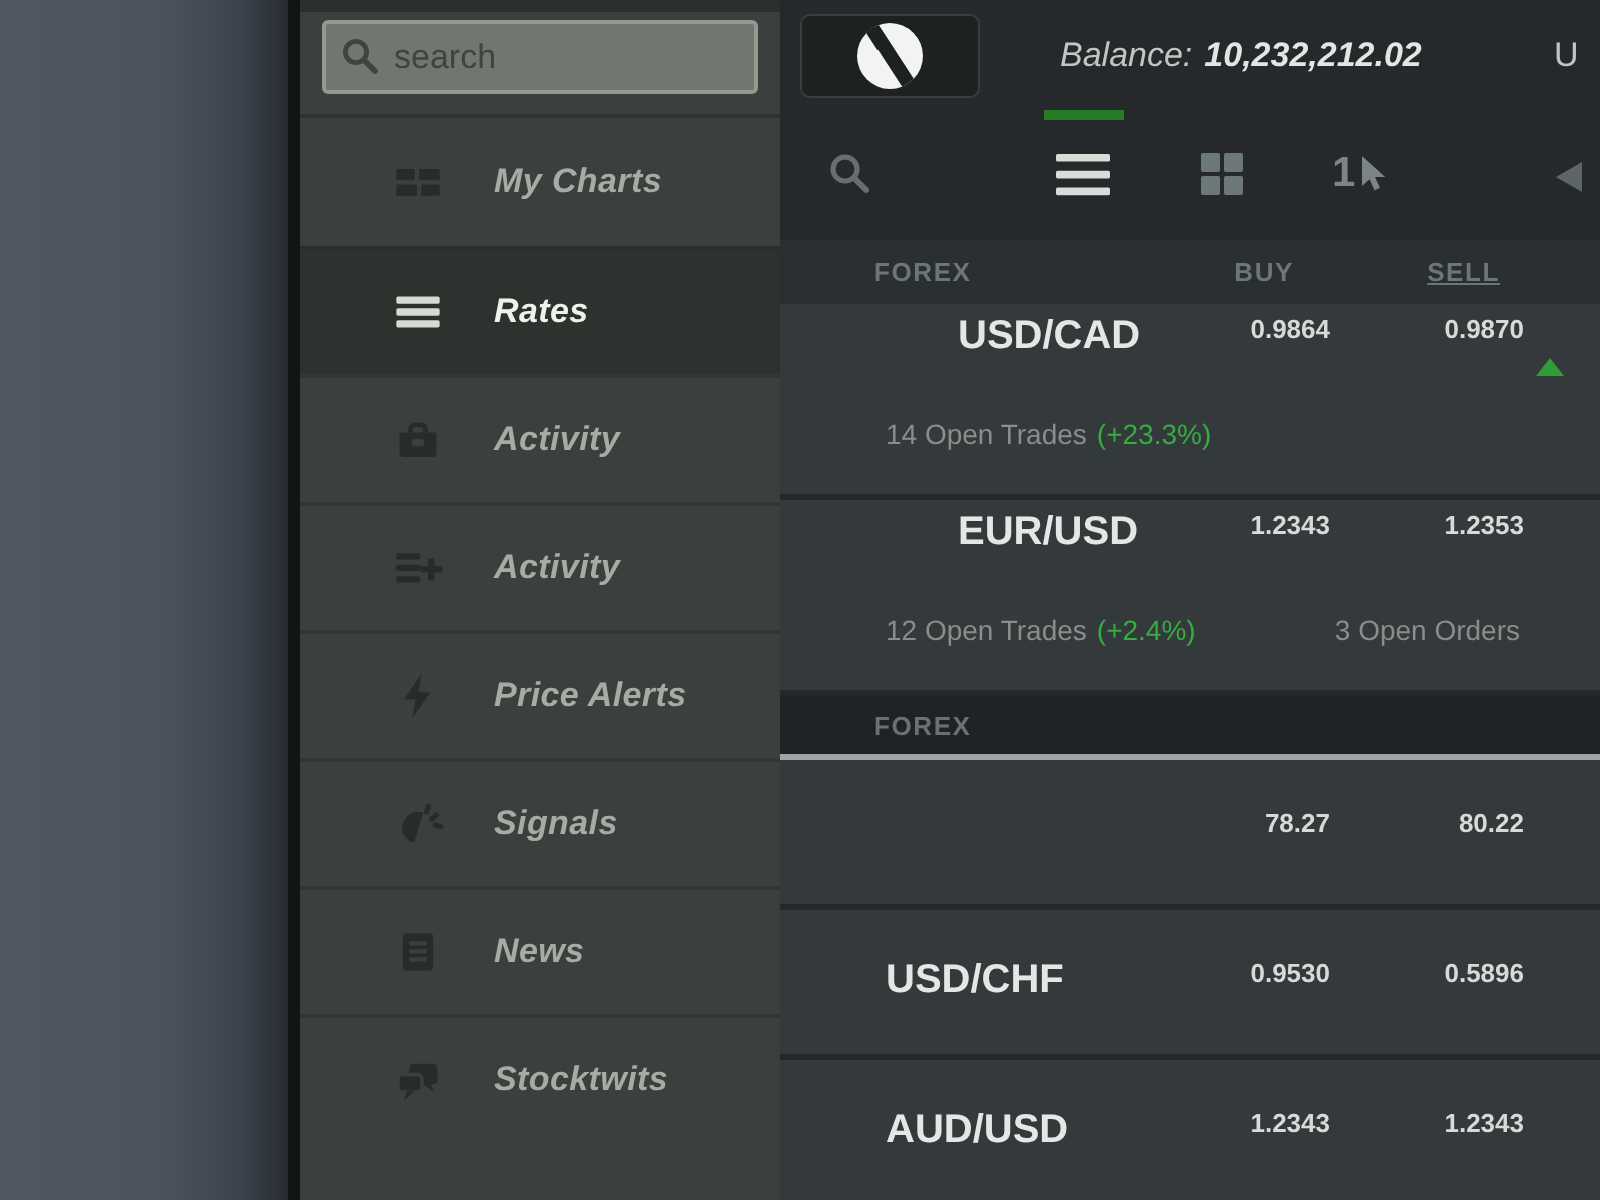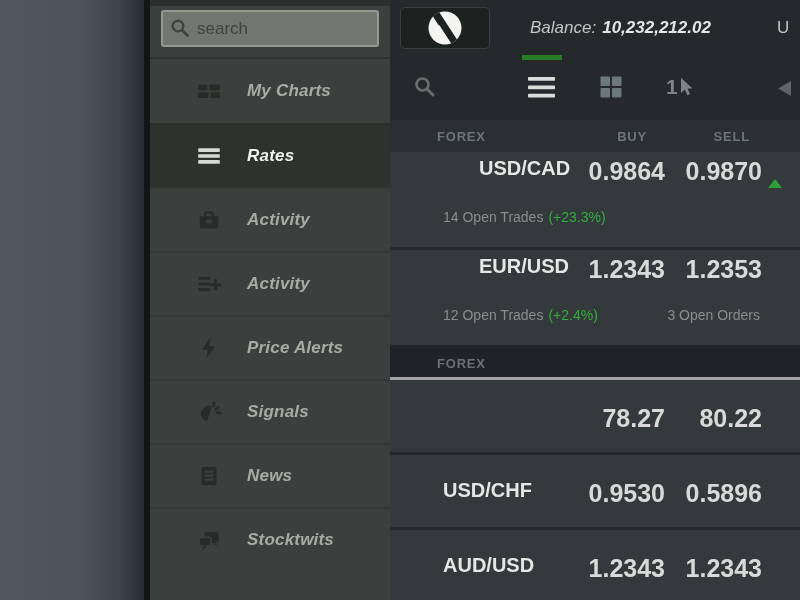--- a/index.html
+++ b/index.html
@@ -55,28 +55,28 @@
   .tb-list    { left:138px; top:22px; width:27px; height:21px; color:#dadcda; }
   .tb-grid    { left:209px; top:20px; width:24px; height:24px; color:#6d787a; }
   .tb-click   { left:276px; top:18px; color:#7d8487; display:flex; }
   .tb-click .digit { font-size:21px; font-weight:700; line-height:28px; }
   .tb-click svg { margin-left:2px; margin-top:5px; }
   .tb-collapse{ right:9px; top:26px; width:13px; height:15px; color:#5d6567; }
 
   .table-header { position:absolute; left:0; top:120px; width:410px; height:32px; background:#2a2f32; }
   .th-text { position:absolute; top:50%; transform:translateY(-50%);
     font-size:13px; font-weight:700; color:#6e7577; letter-spacing:.8px; }
-  .th-pair { left:47px; } .th-buy { right:153px; } .th-sell { right:50px; }
+  .th-pair { left:47px; } .th-buy { right:153px; } .th-sell { right:50px;text-decoration:underline; }
 
   .rows { position:absolute; left:0; top:152px; width:410px; }
   .quote-row { position:relative; background:#34393c; border-bottom:3px solid #24282a; cursor:pointer; }
   .row-tall { height:95px; } .row-short { height:72px; }
   .quote-row:last-child { border-bottom:none; }
   .pair  { position:absolute; left:53px; font-size:20px; font-weight:700; color:#e4e7e3; }
-  .price { position:absolute; font-size:25px; font-weight:700; color:#d7dad6; }
+  .price { position:absolute; font-size:13px; font-weight:700; color:#d7dad6; }
   .price.buy { right:135px; } .price.sell { right:38px; }
   .row-tall .pair, .row-tall .price { top:5px;margin-left:36px; }
   .row-short .pair, .row-short .price { top:24px; }
   .trend-up { position:absolute; right:18px; top:27px; width:0; height:0;
     border-left:7px solid transparent; border-right:7px solid transparent;
     border-bottom:9px solid #2f9e38; }
   .subline { position:absolute; left:53px; top:57px; font-size:14px; color:#888e8a; }
   .subline .change { color:#35ad3f; margin-left:5px; }
   .open-orders { position:absolute; right:40px; top:57px; font-size:14px; color:#888e8a; }
   .section-band { position:relative; height:29px; background:#1f2327; border-bottom:3px solid #a3a3a3; }

